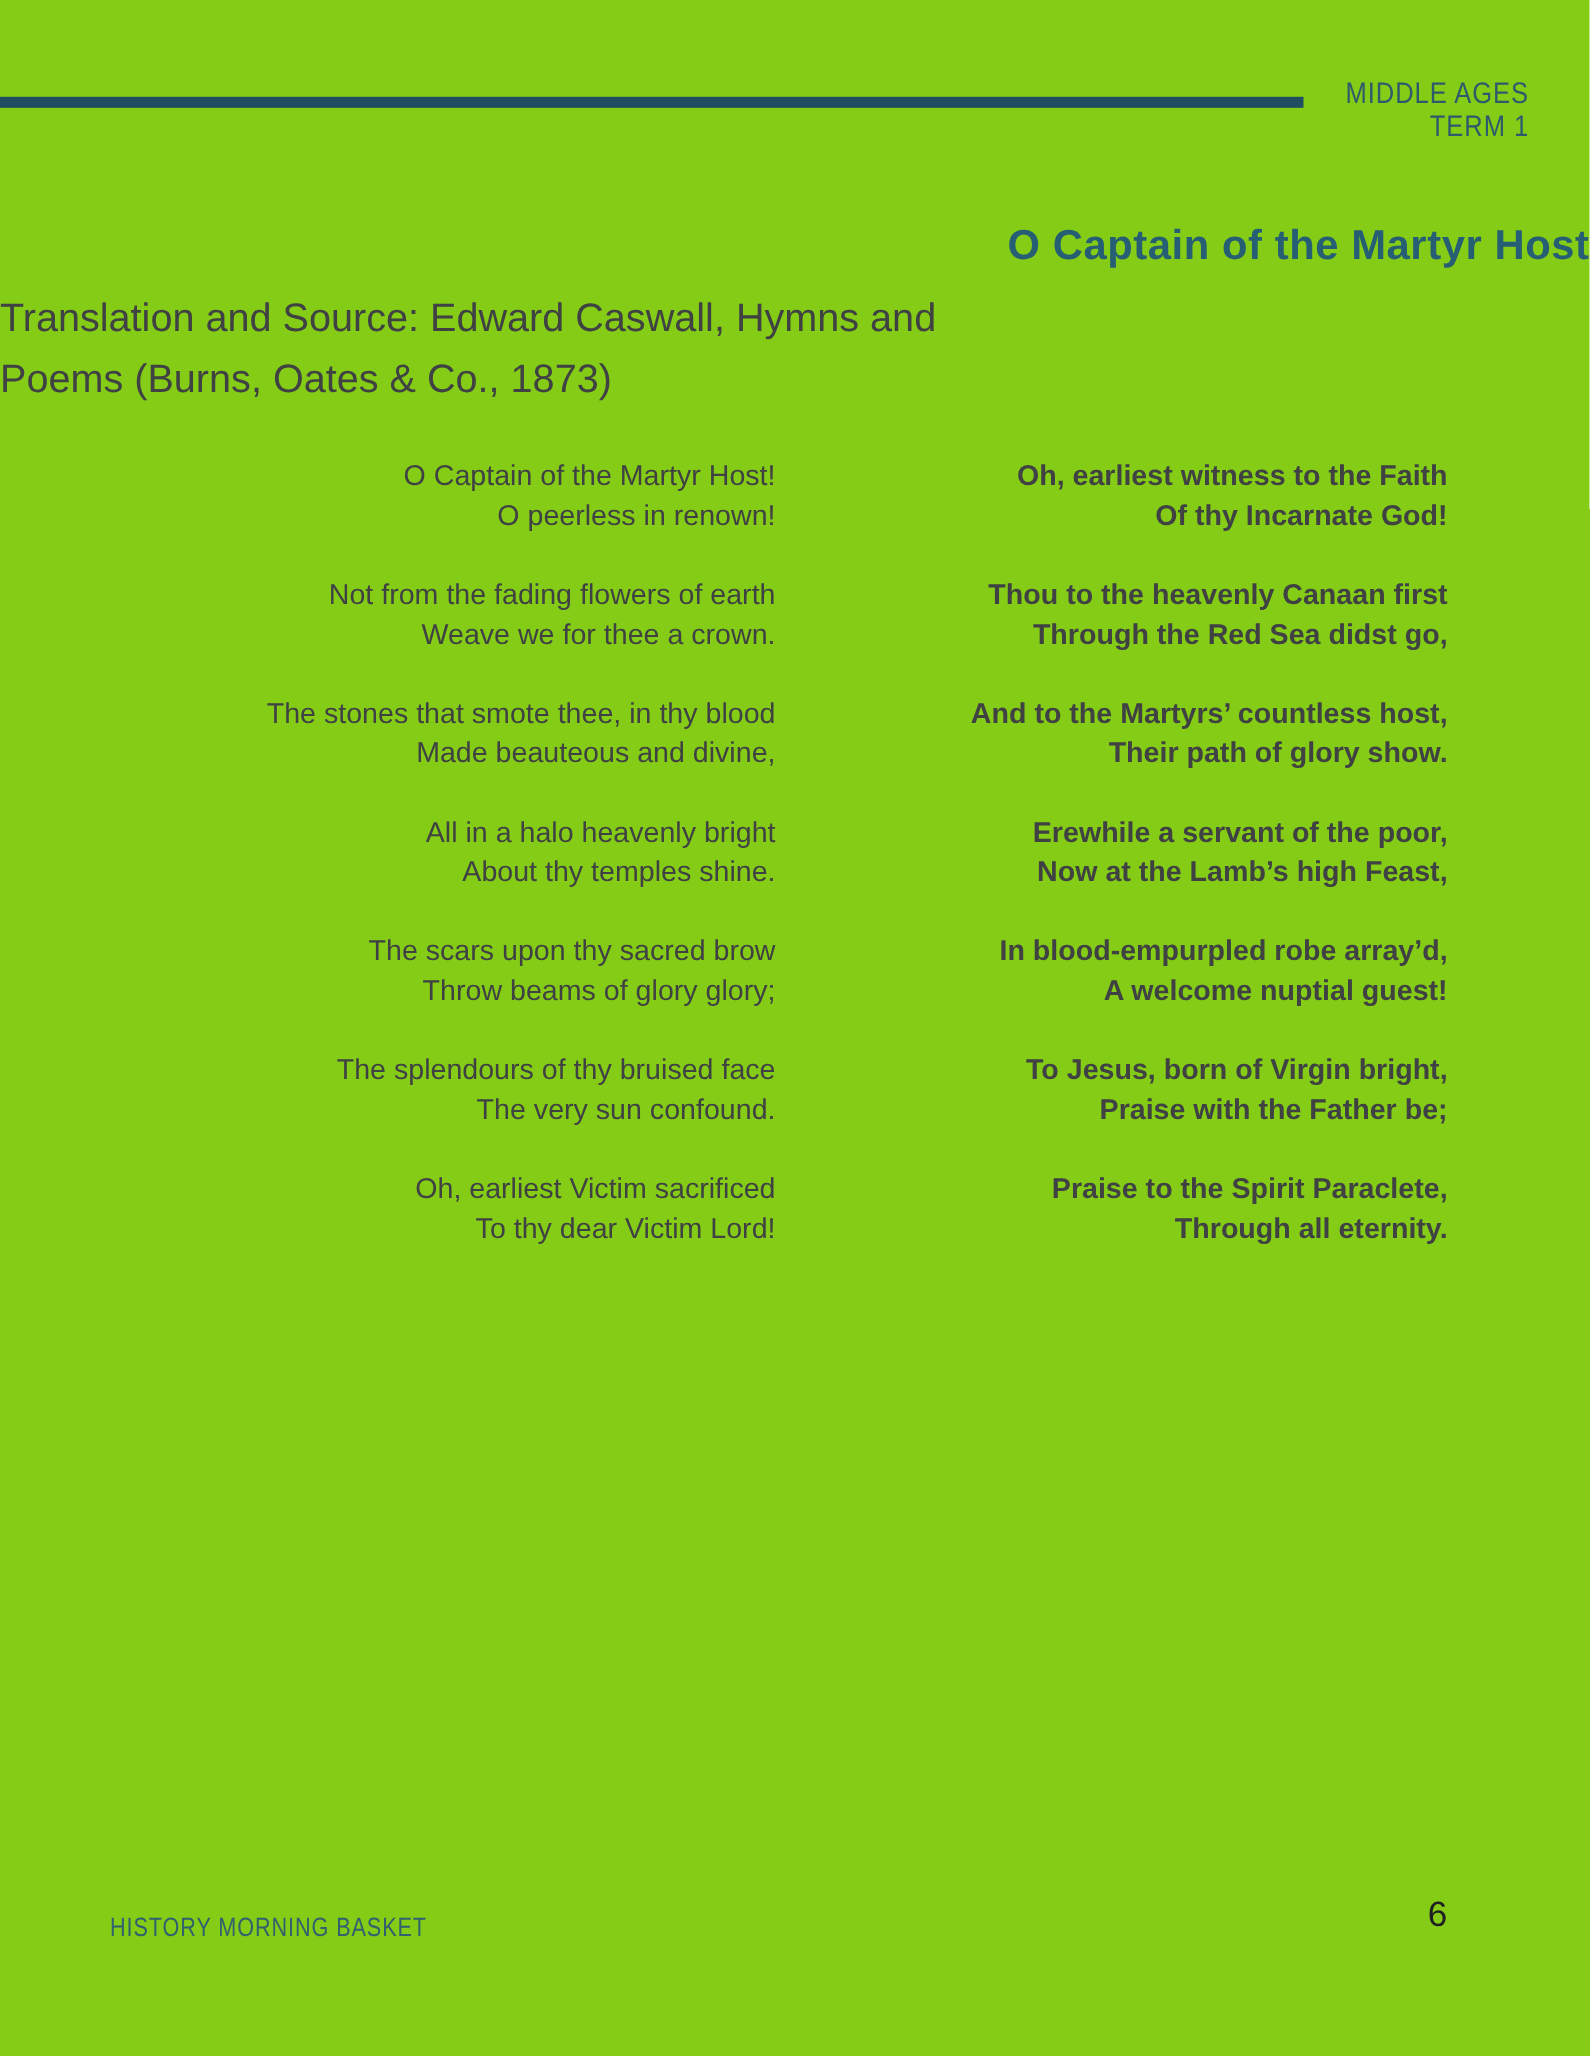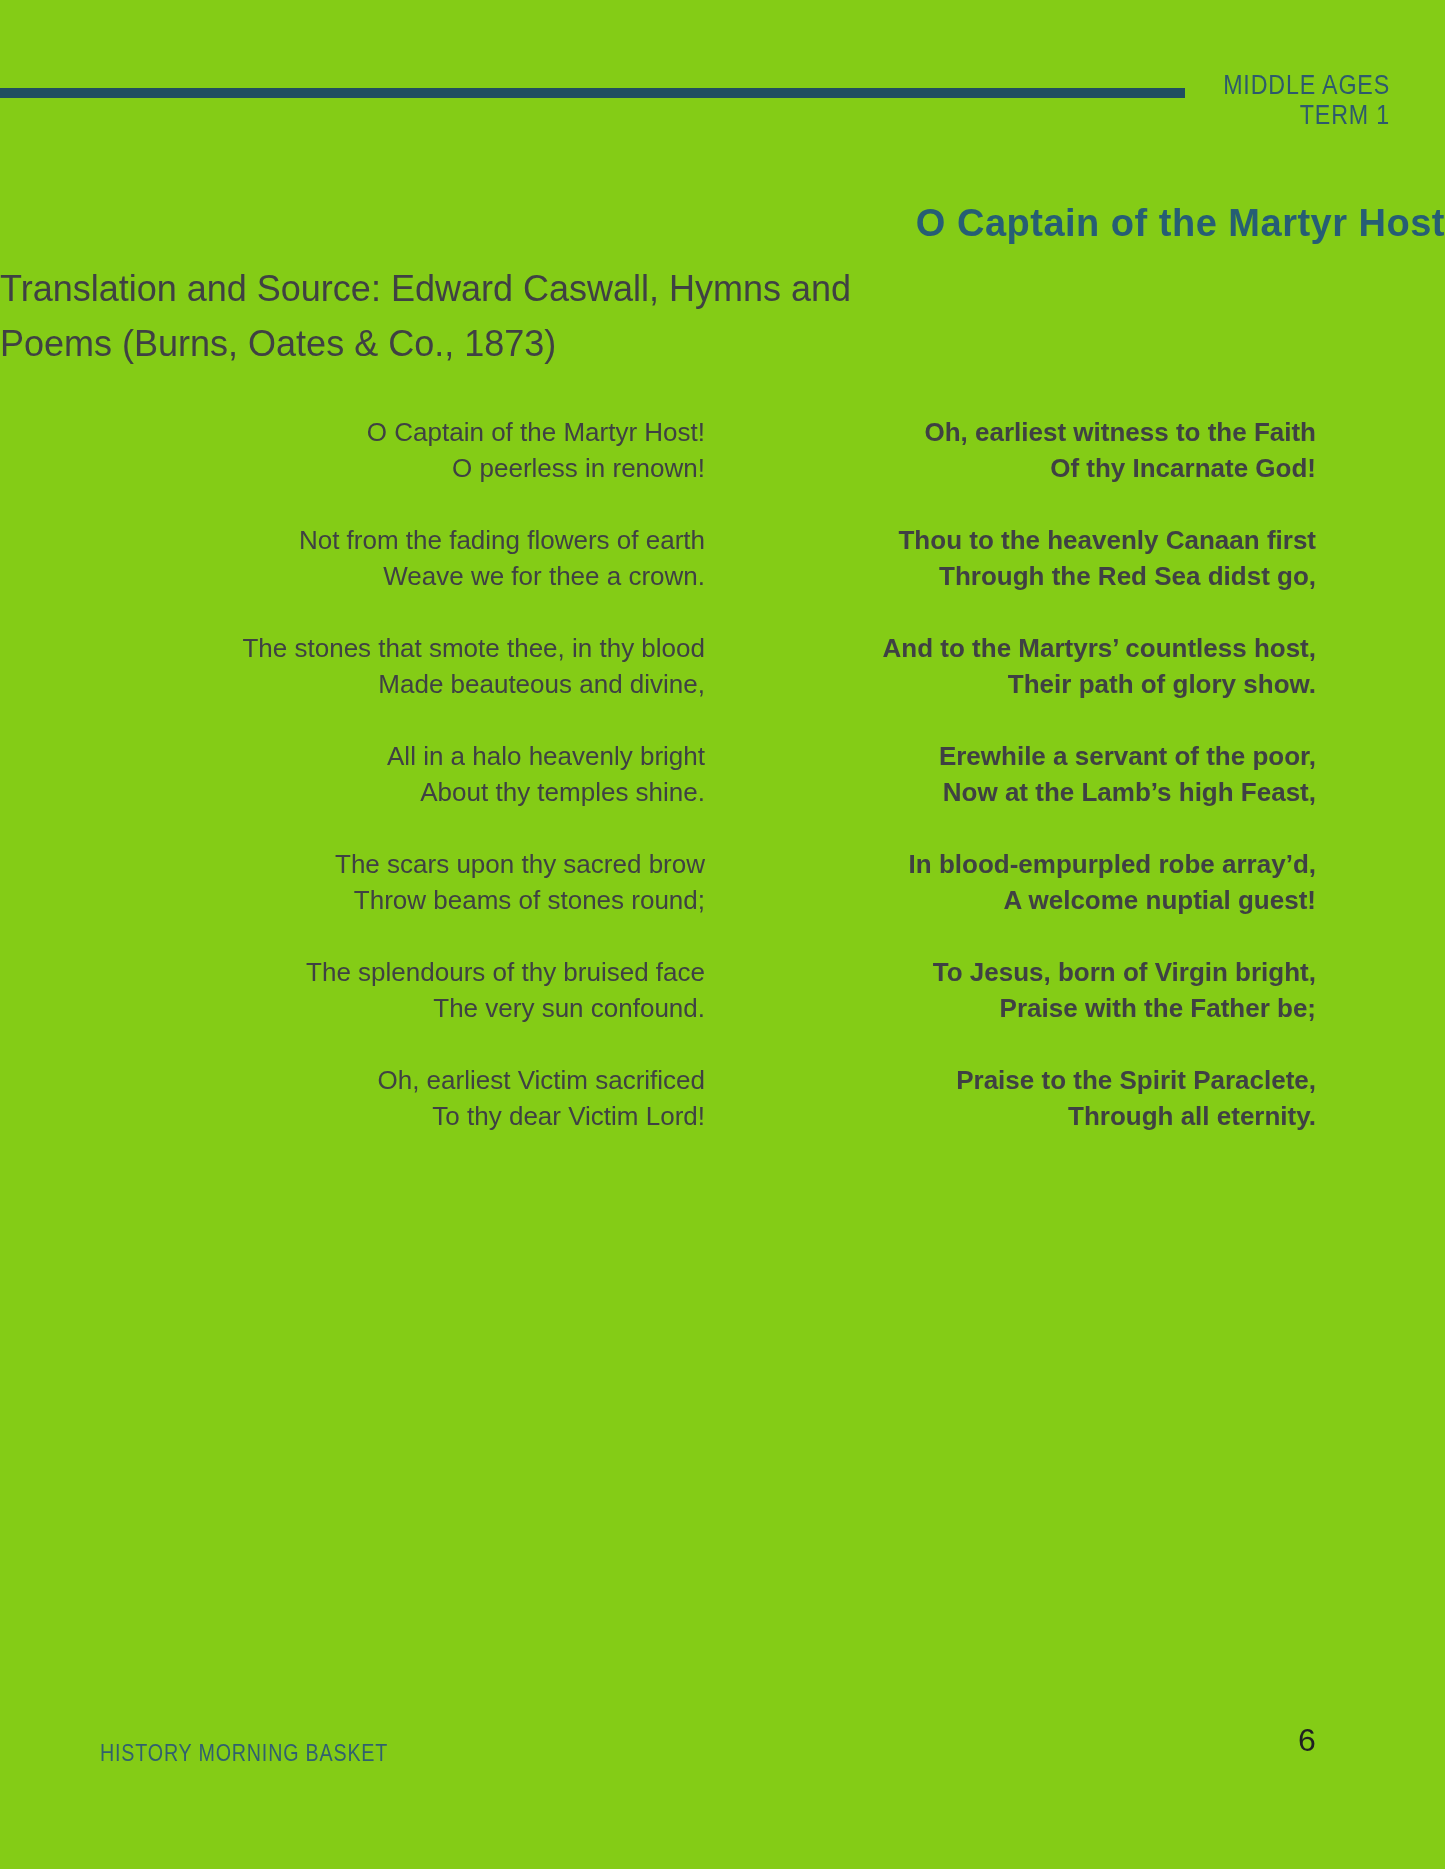--- a/index.html
+++ b/index.html
@@ -111,21 +111,21 @@
     <p class="stanza">
       <span class="line">The stones that smote thee, in thy blood</span>
       <span class="line">Made beauteous and divine,</span>
     </p>
     <p class="stanza">
       <span class="line">All in a halo heavenly bright</span>
       <span class="line">About thy temples shine.</span>
     </p>
     <p class="stanza">
       <span class="line">The scars upon thy sacred brow</span>
-      <span class="line">Throw beams of stones round;</span>
+      <span class="line">Throw beams of glory glory;</span>
     </p>
     <p class="stanza">
       <span class="line">The splendours of thy bruised face</span>
       <span class="line">The very sun confound.</span>
     </p>
     <p class="stanza">
       <span class="line">Oh, earliest Victim sacrificed</span>
       <span class="line">To thy dear Victim Lord!</span>
     </p>
   </section>

